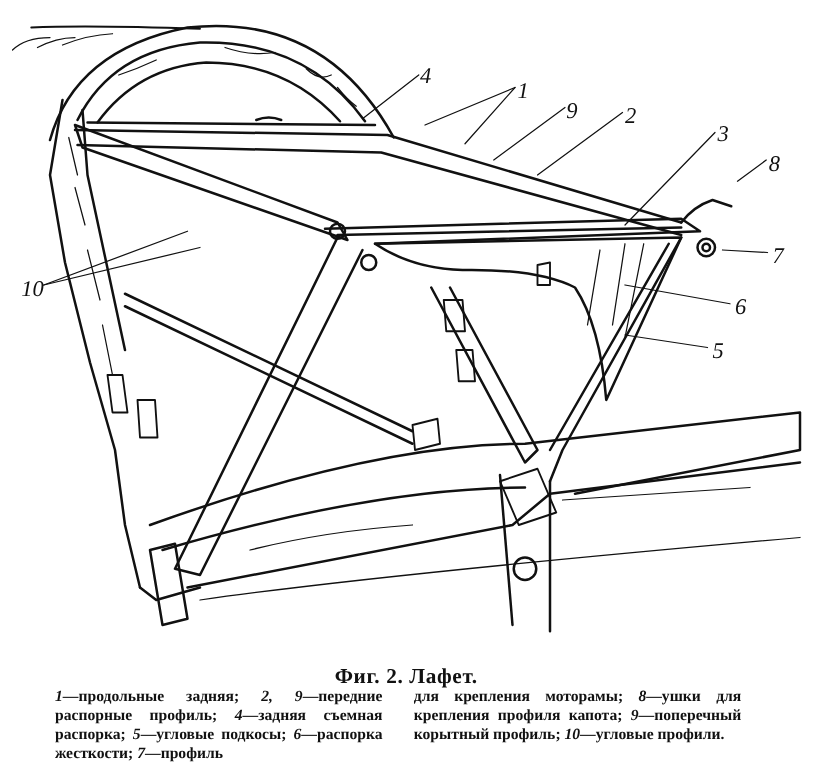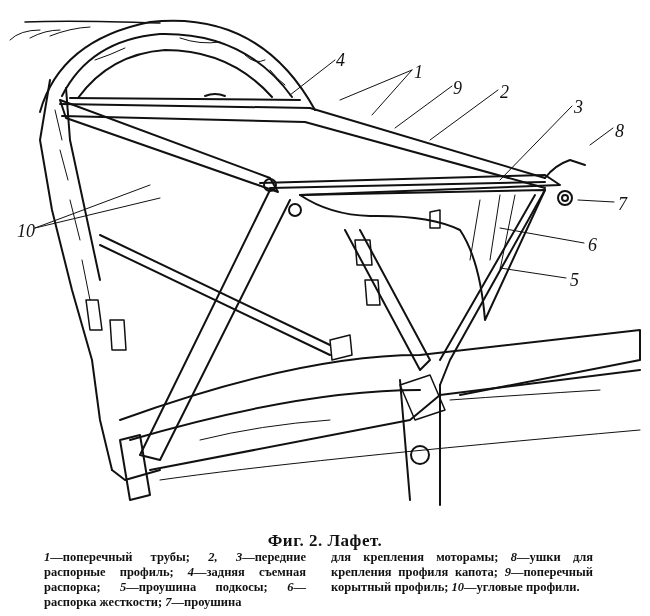--- a/index.html
+++ b/index.html
@@ -107,18 +107,18 @@
 <span class="lbl" style="left:570px;top:271px;">5</span>
 <span class="lbl" style="left:588px;top:236px;">6</span>
 <span class="lbl" style="left:618px;top:195px;">7</span>
 <span class="lbl" style="left:615px;top:122px;">8</span>
 <span class="lbl" style="left:453px;top:79px;">9</span>
 <span class="lbl" style="left:17px;top:222px;">10</span>
 
 <div id="caption-title">Фиг. 2. Лафет.</div>
 
 <div class="col" id="col-left">
-  <span class="num">1</span><span>—поперечный трубы; </span><span class="num">2, 3</span><span>—передние распорные профиль; </span><span class="num">4</span><span>—задняя съемная распорка; </span><span class="num">5</span><span>—проушина подкосы; </span><span class="num">6</span><span>—распорка жесткости; </span><span class="num">7</span><span>—проушина</span>
+  <span class="num">1</span><span>—продольные задняя; </span><span class="num">2, 9</span><span>—передние распорные профиль; </span><span class="num">4</span><span>—задняя съемная распорка; </span><span class="num">5</span><span>—угловые подкосы; </span><span class="num">6</span><span>—распорка жесткости; </span><span class="num">7</span><span>—профиль</span>
 </div>
 
 <div class="col" id="col-right">
   <span>для крепления моторамы; </span><span class="num">8</span><span>—ушки для крепления профиля капота; </span><span class="num">9</span><span>—поперечный корытный профиль; </span><span class="num">10</span><span>—угловые профили.</span>
 </div>
 
 </body></html>

